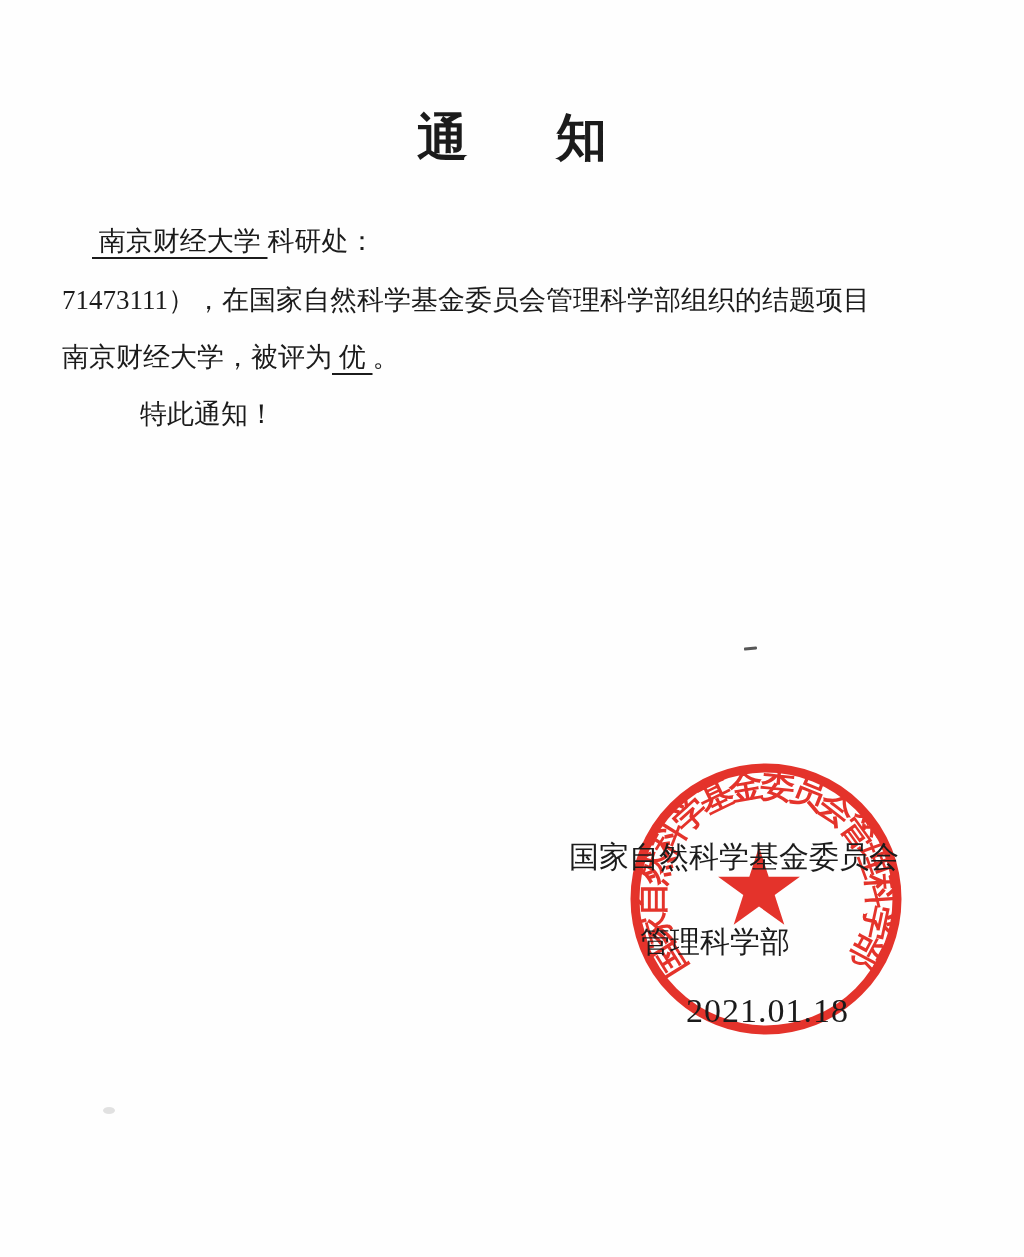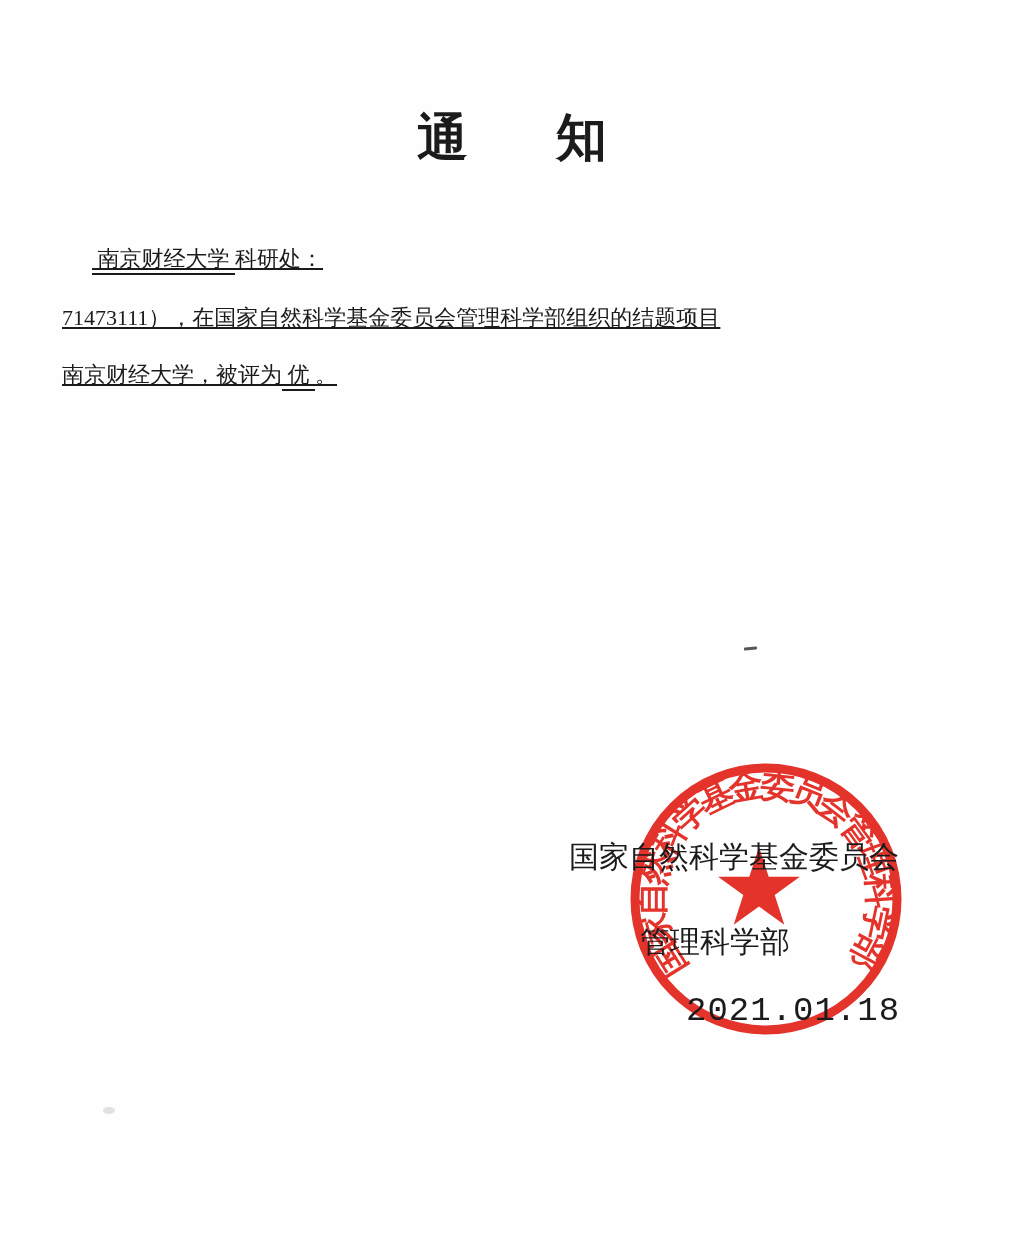--- a/index.html
+++ b/index.html
@@ -14,37 +14,36 @@
   
   .doc-title{
     position:absolute;top:112px;left:0;width:1024px;
     display:flex;justify-content:center;gap:88px;
     font-family:"DejaVu Sans","Liberation Sans",sans-serif;
     font-weight:bold;font-size:51px;line-height:1;
     letter-spacing:0;
   }
   
   .doc-body{
-    position:absolute;left:62px;top:228px;width:905px;
-    font-size:22px;
-    text-decoration:underline;
+    position:absolute;left:62px;top:211px;width:905px;
+    font-size:27px;
   }
   .line{height:57px;line-height:57px;white-space:nowrap;}
   .line-address{height:61px;line-height:61px;padding-left:30px;}
   .indent-big{padding-left:86px;}
   .indent{padding-left:78px;}
   .ul{
     text-decoration:underline;
     text-decoration-thickness:2px;
     text-underline-offset:7px;
   }
   
   .sig-org{position:absolute;left:569px;top:842px;font-size:30px;line-height:1;letter-spacing:0;text-align:center;}
   .sig-dept{position:absolute;left:640px;top:927px;font-size:30px;line-height:1;}
-  .sig-date{position:absolute;left:686px;top:994px;font-size:34px;line-height:1;letter-spacing:1px;font-family:Liberation Mono, monospace;}
+  .sig-date{position:absolute;left:686px;top:994px;font-size:34px;line-height:1;letter-spacing:1px;}
   
   .seal{
     position:absolute;left:616px;top:749px;width:300px;height:300px;
     mix-blend-mode:multiply;opacity:.93;
   }
   .seal svg{display:block;width:300px;height:300px;}
   .seal text{
     font-family:"Liberation Serif","DejaVu Serif",serif;
     font-weight:bold;
   }
@@ -71,20 +70,21 @@
   <div class="doc-body">
     <div class="line line-address"><span class="ul">&nbsp;南京财经大学&nbsp;</span><span>科研处：</span></div>
 
 
 
     <div class="line"><span>71473111），在国家自然科学基金委员会管理科学部组织的结题项目</span></div>
 
     <div class="line"><span>南京财经大学，被评为</span><span class="ul">&nbsp;优&nbsp;</span><span>。</span></div>
 
 
+    <div class="line indent"><span>特此通知！</span></div>
   </div>
 
   <div class="seal">
     <svg viewBox="0 0 300 300">
       <circle cx="150" cy="150" r="131" fill="none" stroke="#e3231a" stroke-width="9"></circle>
       <polygon fill="#e3231a" points="143,98 152.7,127.7 183.9,127.7 158.7,146.1 168.3,175.8 143,157.5 117.7,175.8 127.3,146.1 102.1,127.7 133.3,127.7">
       </polygon>
       <g id="seal-arc">
           <text x="150" y="47" text-anchor="middle" font-size="34" fill="#e3231a" transform="rotate(-122 150 150)">国</text>
           <text x="150" y="47" text-anchor="middle" font-size="34" fill="#e3231a" transform="rotate(-106 150 150)">家</text>

